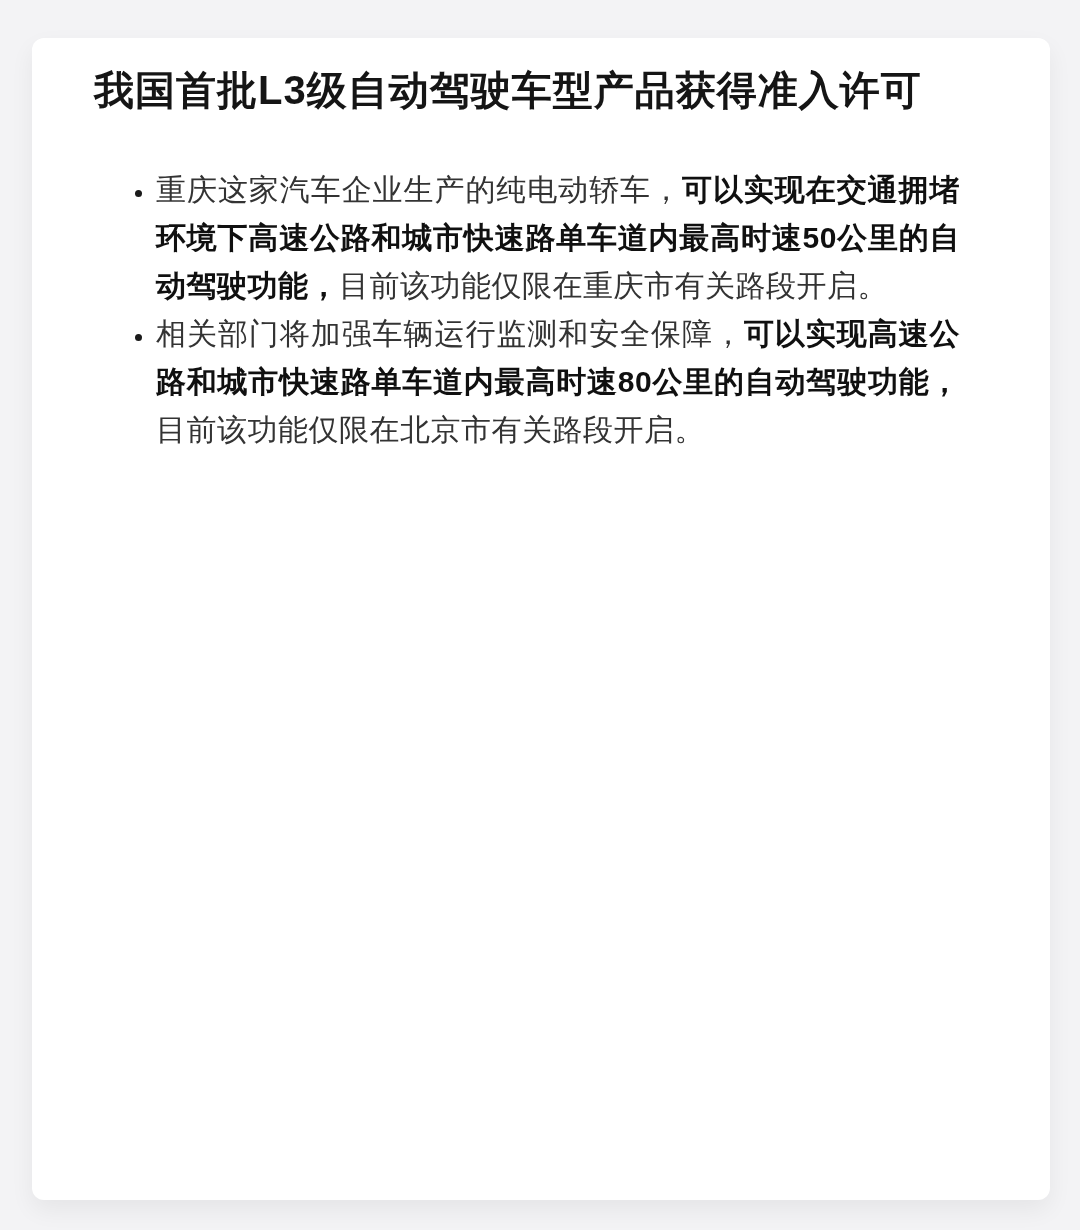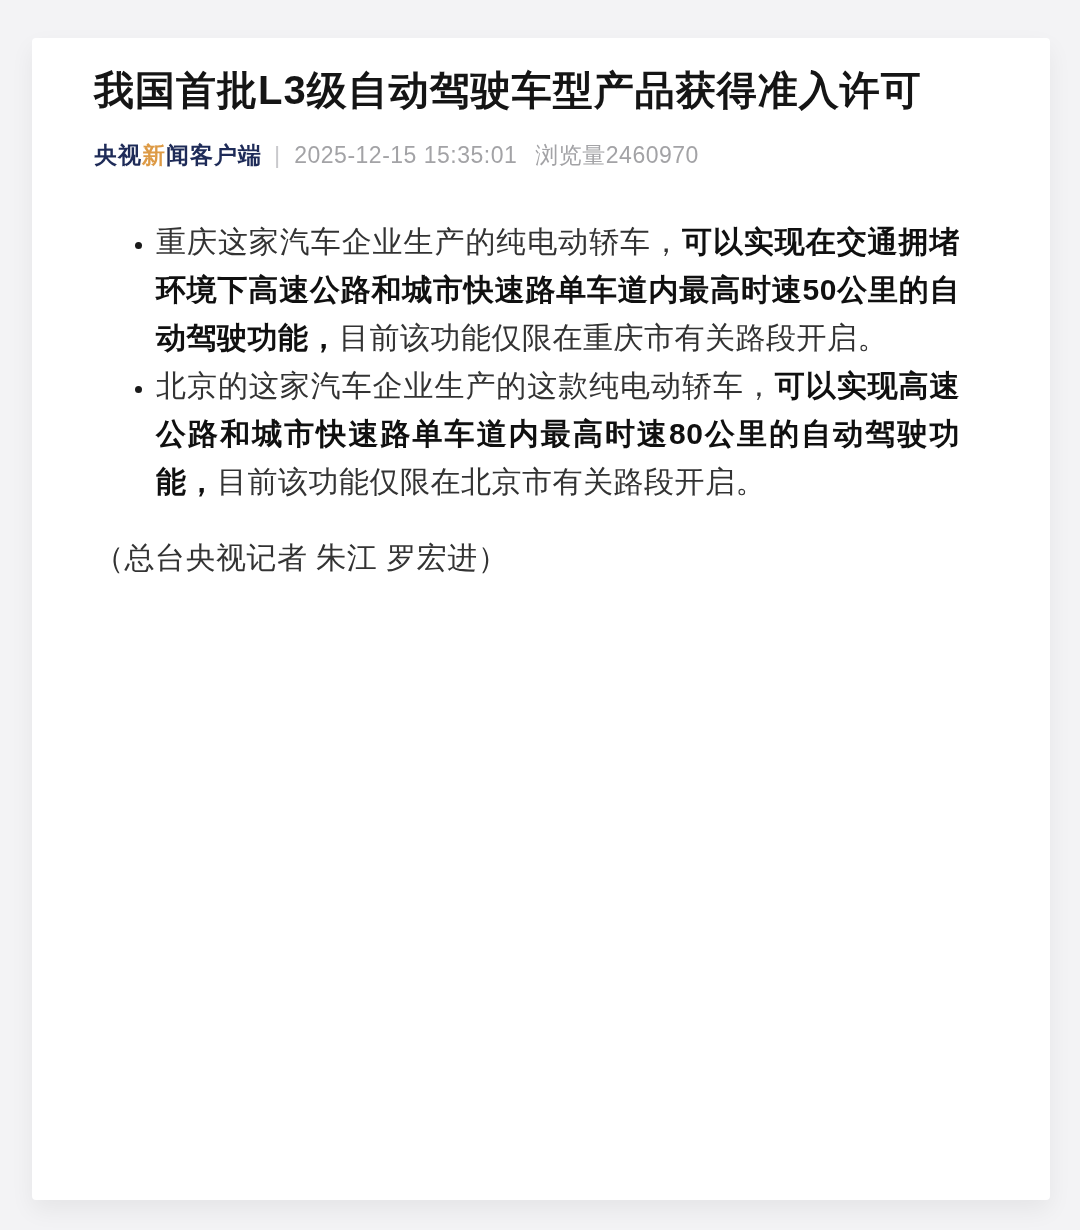--- a/index.html
+++ b/index.html
@@ -11,21 +11,21 @@
   }
   body { background: #f3f3f5; }
 
   .card {
     position: absolute;
     left: 32px;
     top: 38px;
     width: 1018px;
     height: 1162px;
     background: #ffffff;
-    border-radius: 4px;
+    border-radius: 12px;
     box-shadow: 0 10px 24px rgba(0,0,0,0.06);
     padding: 24px 90px 50px 62px;
     overflow: hidden;
   }
 
   .title {
     font-size: 40px;
     line-height: 56px;
     font-weight: 700;
     color: #151515;
@@ -84,30 +84,23 @@
     letter-spacing: 0.5px;
   }
 </style>
 </head>
 <body>
 
 <div class="card">
 
   <h1 class="title">我国首批L3级自动驾驶车型产品获得准入许可</h1>
 
-  <div class="meta">
-    <span class="source-badge"><span class="source-navy">央视</span><span class="source-orange">新</span><span class="source-navy">闻客户端</span></span>
-    <span class="meta-divider">|</span>
-    <span class="meta-gray">2025-12-15 15:35:01</span>
-    <span class="meta-gray meta-views">浏览量2460970</span>
-  </div>
 
 
 
   <ul class="bullet-list">
     <li><span>重庆这家汽车企业生产的纯电动轿车，</span><b>可以实现在交通拥堵环境下高速公路和城市快速路单车道内最高时速50公里的自动驾驶功能，</b><span>目前该功能仅限在重庆市有关路段开启。</span></li>
-    <li><span>北京的这家汽车企业生产的这款纯电动轿车，</span><b>可以实现高速公路和城市快速路单车道内最高时速80公里的自动驾驶功能，</b><span>目前该功能仅限在北京市有关路段开启。</span></li>
+    <li><span>相关部门将加强车辆运行监测和安全保障，</span><b>可以实现高速公路和城市快速路单车道内最高时速80公里的自动驾驶功能，</b><span>目前该功能仅限在北京市有关路段开启。</span></li>
   </ul>
 
 
-  <p class="byline">（总台央视记者 朱江 罗宏进）</p>
 
 </div>
 
 </body></html>

